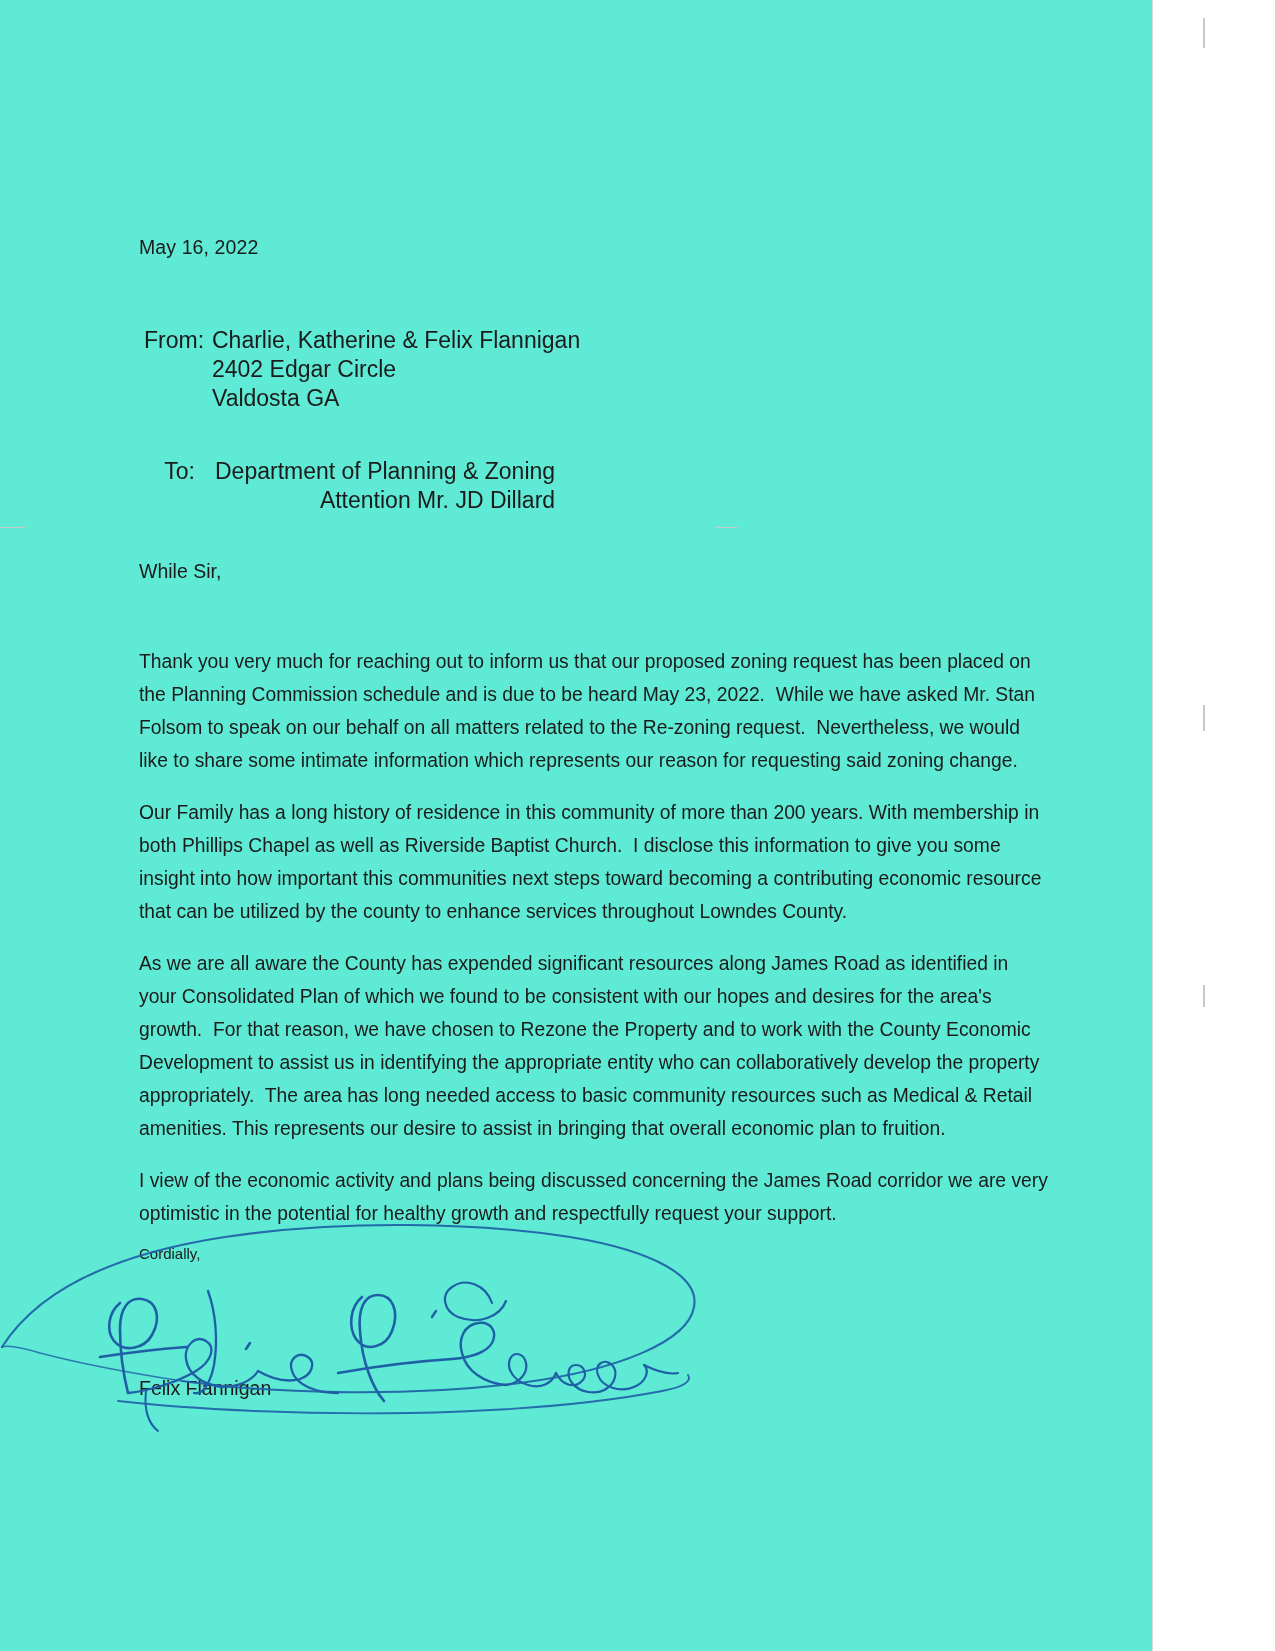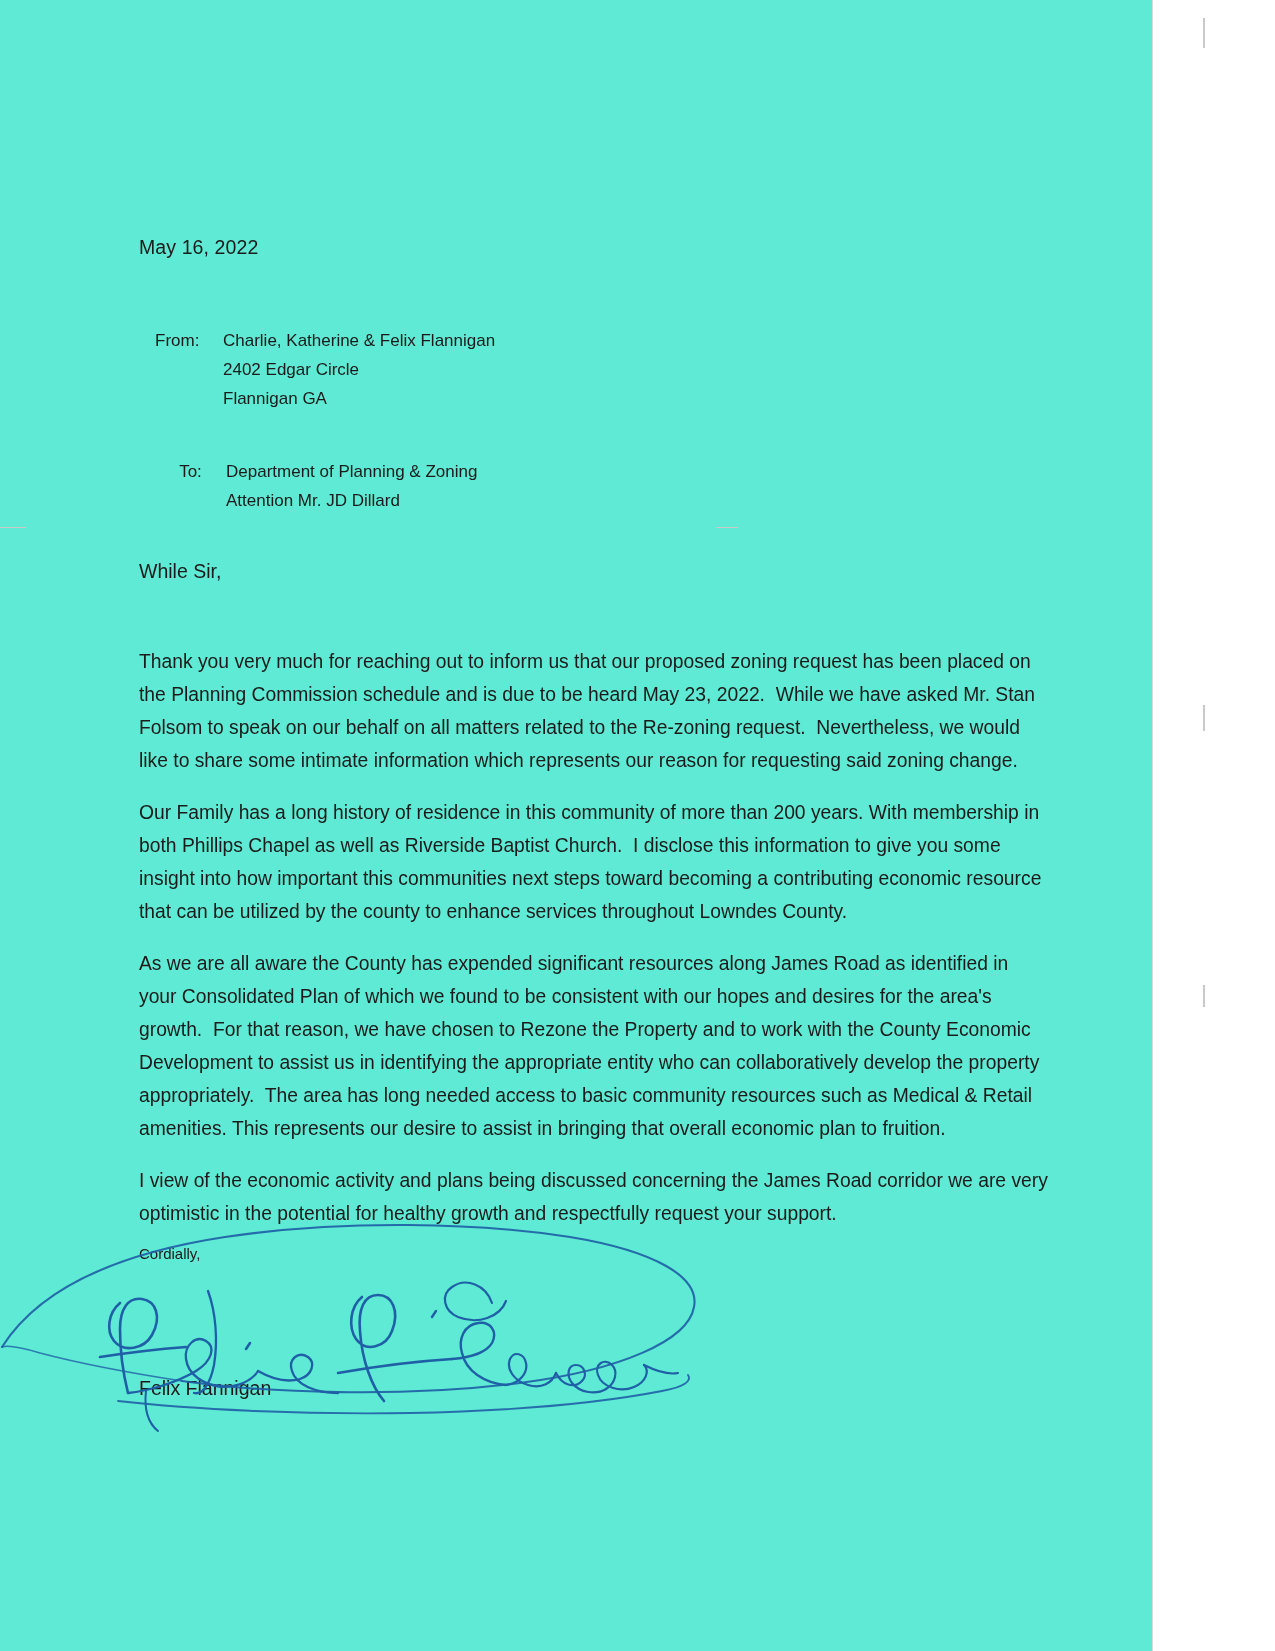--- a/index.html
+++ b/index.html
@@ -48,38 +48,38 @@
   .date-line {
     position: absolute;
     left: 0;
     top: 236px;
     font-size: 19.5px;
     letter-spacing: 0.1px;
   }
 
   .addr-block {
     position: absolute;
-    left: 16px;
-    font-size: 17px;
+    left: 5px;
+    font-size: 23px;
     line-height: 29px;
   }
   .from-block { top: 326px; }
   .to-block   { top: 457px; }
 
   .addr-row {
     display: flex;
   }
   .addr-label {
     flex: 0 0 auto;
   }
   .from-block .addr-label { width: 68px; }
   .to-block   .addr-label { width: 71px; text-align: center; }
   .addr-value { flex: 1 1 auto; }
   .addr-indent { padding-left: 68px; }
-  .to-block .addr-indent { padding-left: 71px; }
+  .to-block .addr-indent { padding-left: 71px; text-align: right; }
 
   .salutation {
     position: absolute;
     left: 0;
     top: 560px;
     font-size: 19.5px;
   }
 
   .body-copy {
     position: absolute;
@@ -132,21 +132,21 @@
   <div class="letter">
 
     <div class="date-line">May 16, 2022</div>
 
     <div class="addr-block from-block">
       <div class="addr-row">
         <span class="addr-label">From:</span>
         <span class="addr-value">Charlie, Katherine &amp; Felix Flannigan</span>
       </div>
       <div class="addr-indent">2402 Edgar Circle</div>
-      <div class="addr-indent">Flannigan GA</div>
+      <div class="addr-indent">Valdosta GA</div>
     </div>
 
     <div class="addr-block to-block">
       <div class="addr-row">
         <span class="addr-label">To:</span>
         <span class="addr-value">Department of Planning &amp; Zoning</span>
       </div>
       <div class="addr-indent">Attention Mr. JD Dillard</div>
     </div>
 

